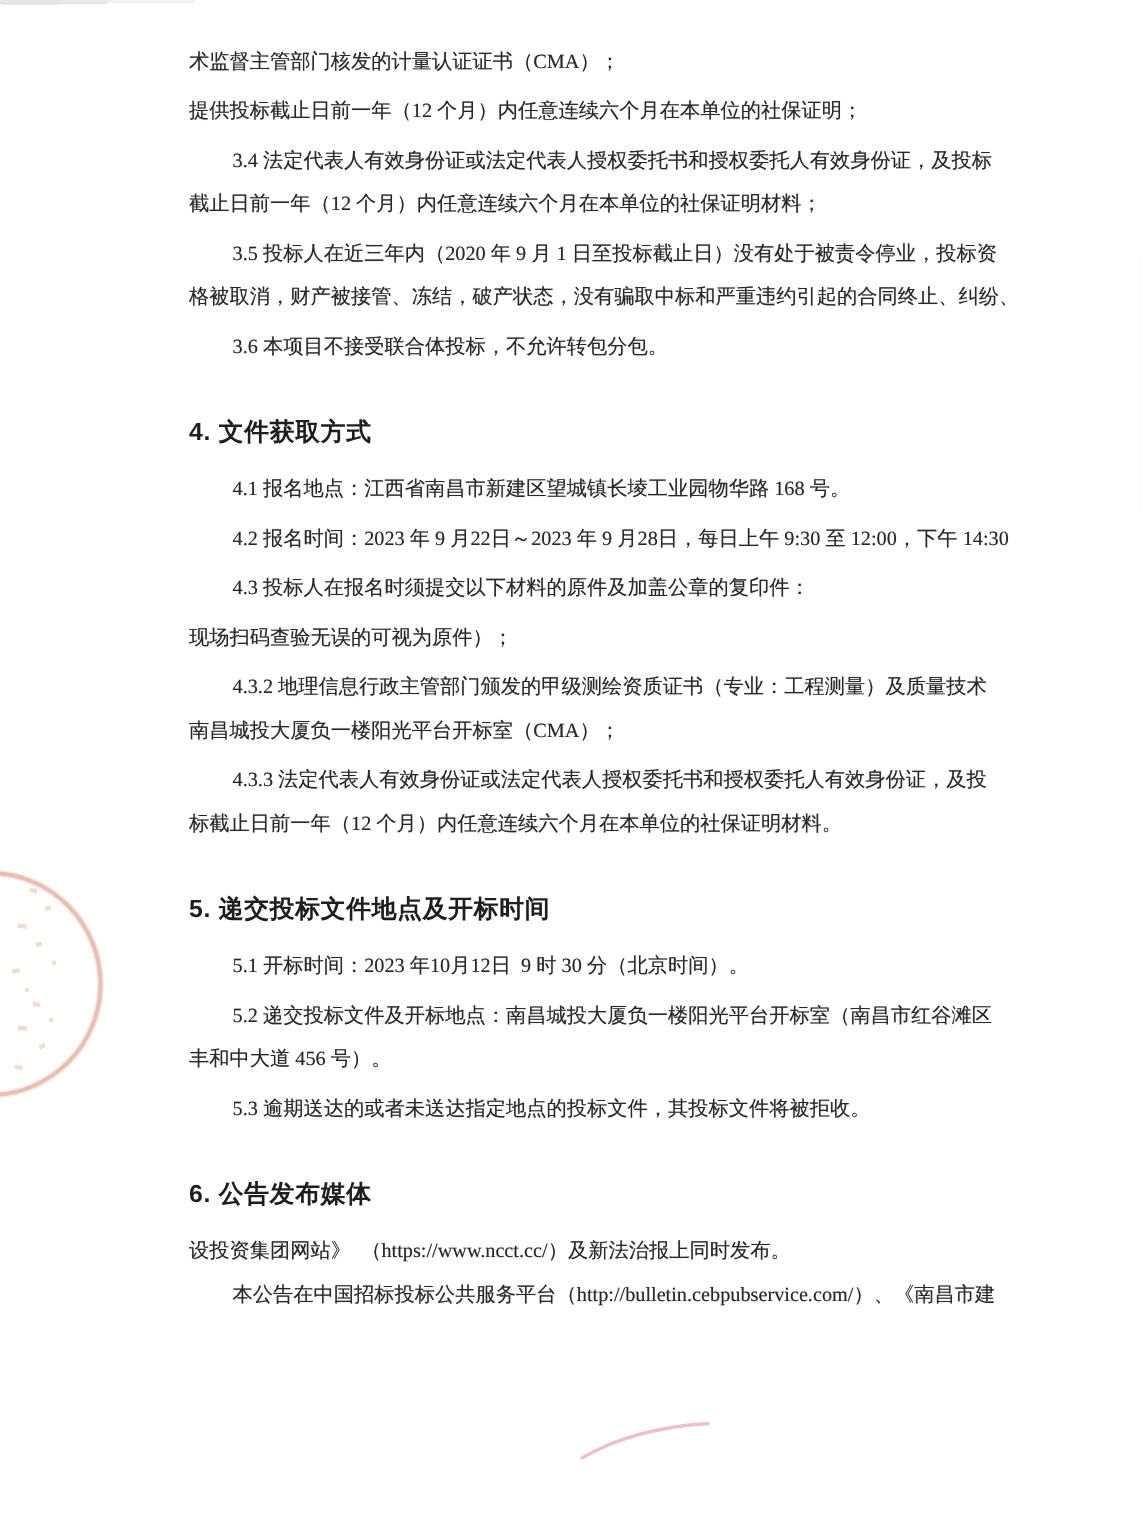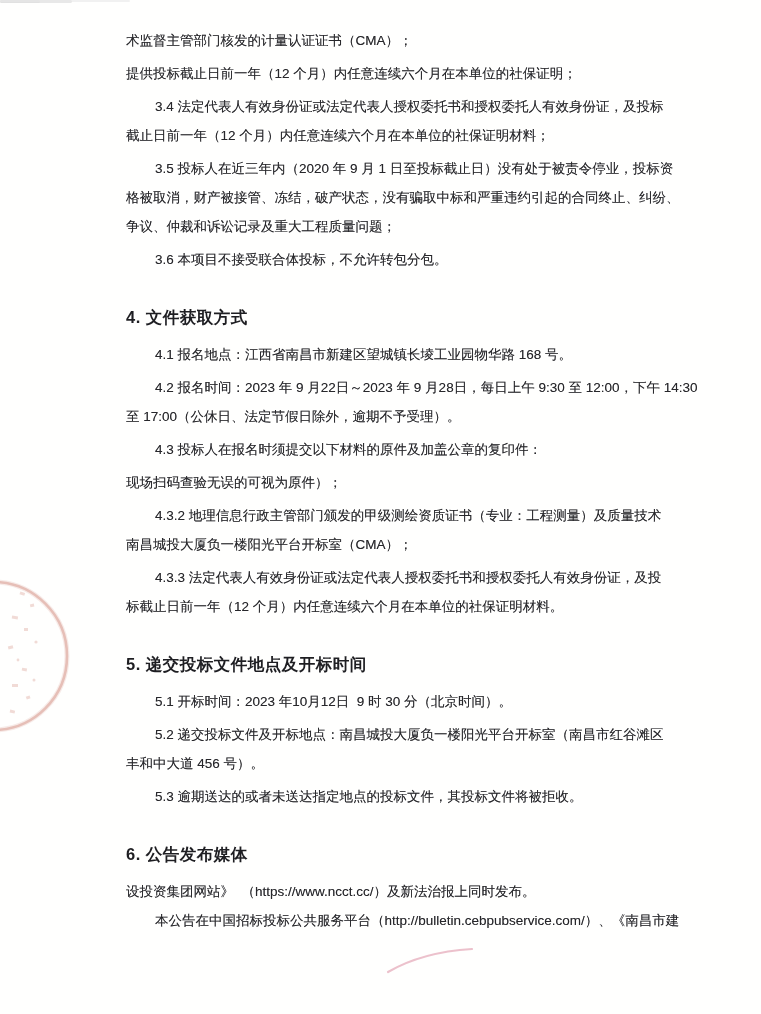--- a/index.html
+++ b/index.html
@@ -15,21 +15,21 @@
     overflow:hidden;
   }
   .content {
     position:absolute;
     left:126px; top:26px;
     width:560px;
     color:#27272b;
   }
   .para { margin:0 0 4px 0; }
   .line {
-    font-family:Liberation Sans, sans-serif;
+    font-family:Liberation Serif, serif;
     font-size:13.5px;
     line-height:29px;
     white-space:pre;
     color:#27272b;
     text-shadow:0 0 0.6px rgba(40,40,45,0.45);
   }
   .ind { padding-left:29px; }
   .sec-h {
     font-family:"Liberation Sans", sans-serif;
     font-weight:bold;
@@ -87,36 +87,34 @@
     </div>
 
     <div class="para">
       <div class="line ind">3.4 法定代表人有效身份证或法定代表人授权委托书和授权委托人有效身份证，及投标</div>
       <div class="line">截止日前一年（12 个月）内任意连续六个月在本单位的社保证明材料；</div>
     </div>
 
     <div class="para">
       <div class="line ind">3.5 投标人在近三年内（2020 年 9 月 1 日至投标截止日）没有处于被责令停业，投标资</div>
       <div class="line">格被取消，财产被接管、冻结，破产状态，没有骗取中标和严重违约引起的合同终止、纠纷、</div>
-      <div class="line">争议、仲裁和诉讼记录及重大工程质量问题；</div>
     </div>
 
     <div class="para">
       <div class="line ind">3.6 本项目不接受联合体投标，不允许转包分包。</div>
     </div>
 
     <div class="sec-h">4. 文件获取方式</div>
 
     <div class="para">
       <div class="line ind">4.1 报名地点：江西省南昌市新建区望城镇长堎工业园物华路 168 号。</div>
     </div>
 
     <div class="para">
       <div class="line ind">4.2 报名时间：2023 年 9 月22日～2023 年 9 月28日，每日上午 9:30 至 12:00，下午 14:30</div>
-      <div class="line">至 17:00（公休日、法定节假日除外，逾期不予受理）。</div>
     </div>
 
     <div class="para">
       <div class="line ind">4.3 投标人在报名时须提交以下材料的原件及加盖公章的复印件：</div>
     </div>
 
     <div class="para">
       <div class="line">现场扫码查验无误的可视为原件）；</div>
     </div>
 

